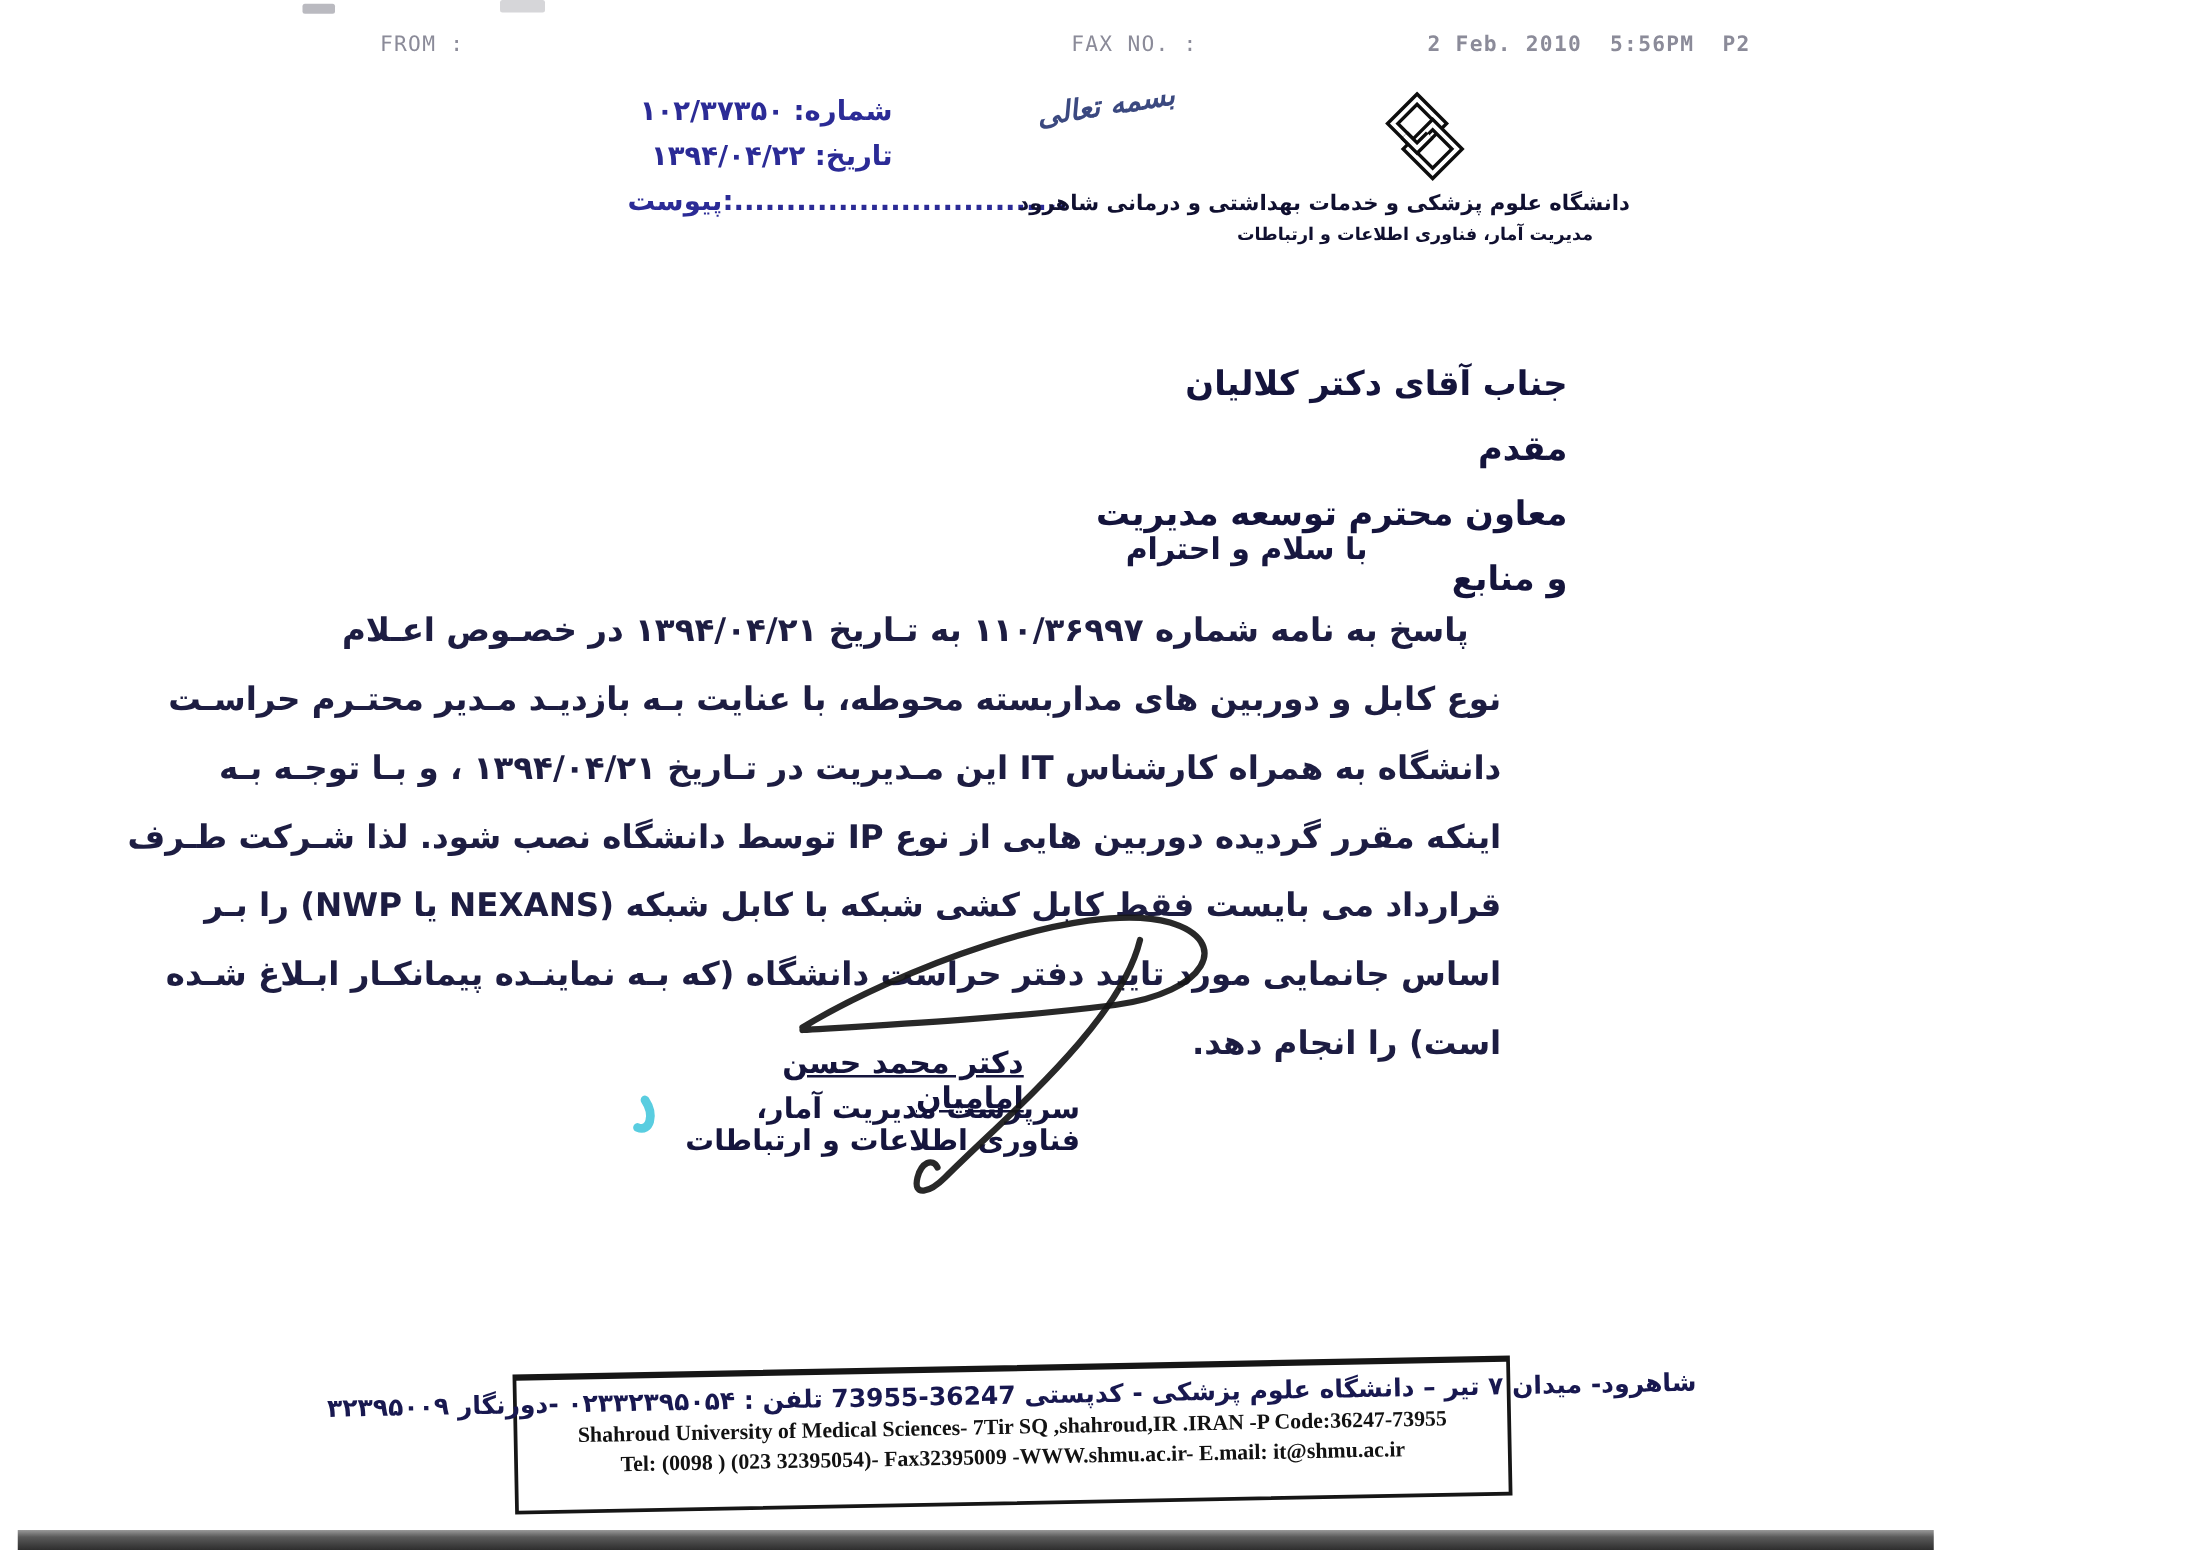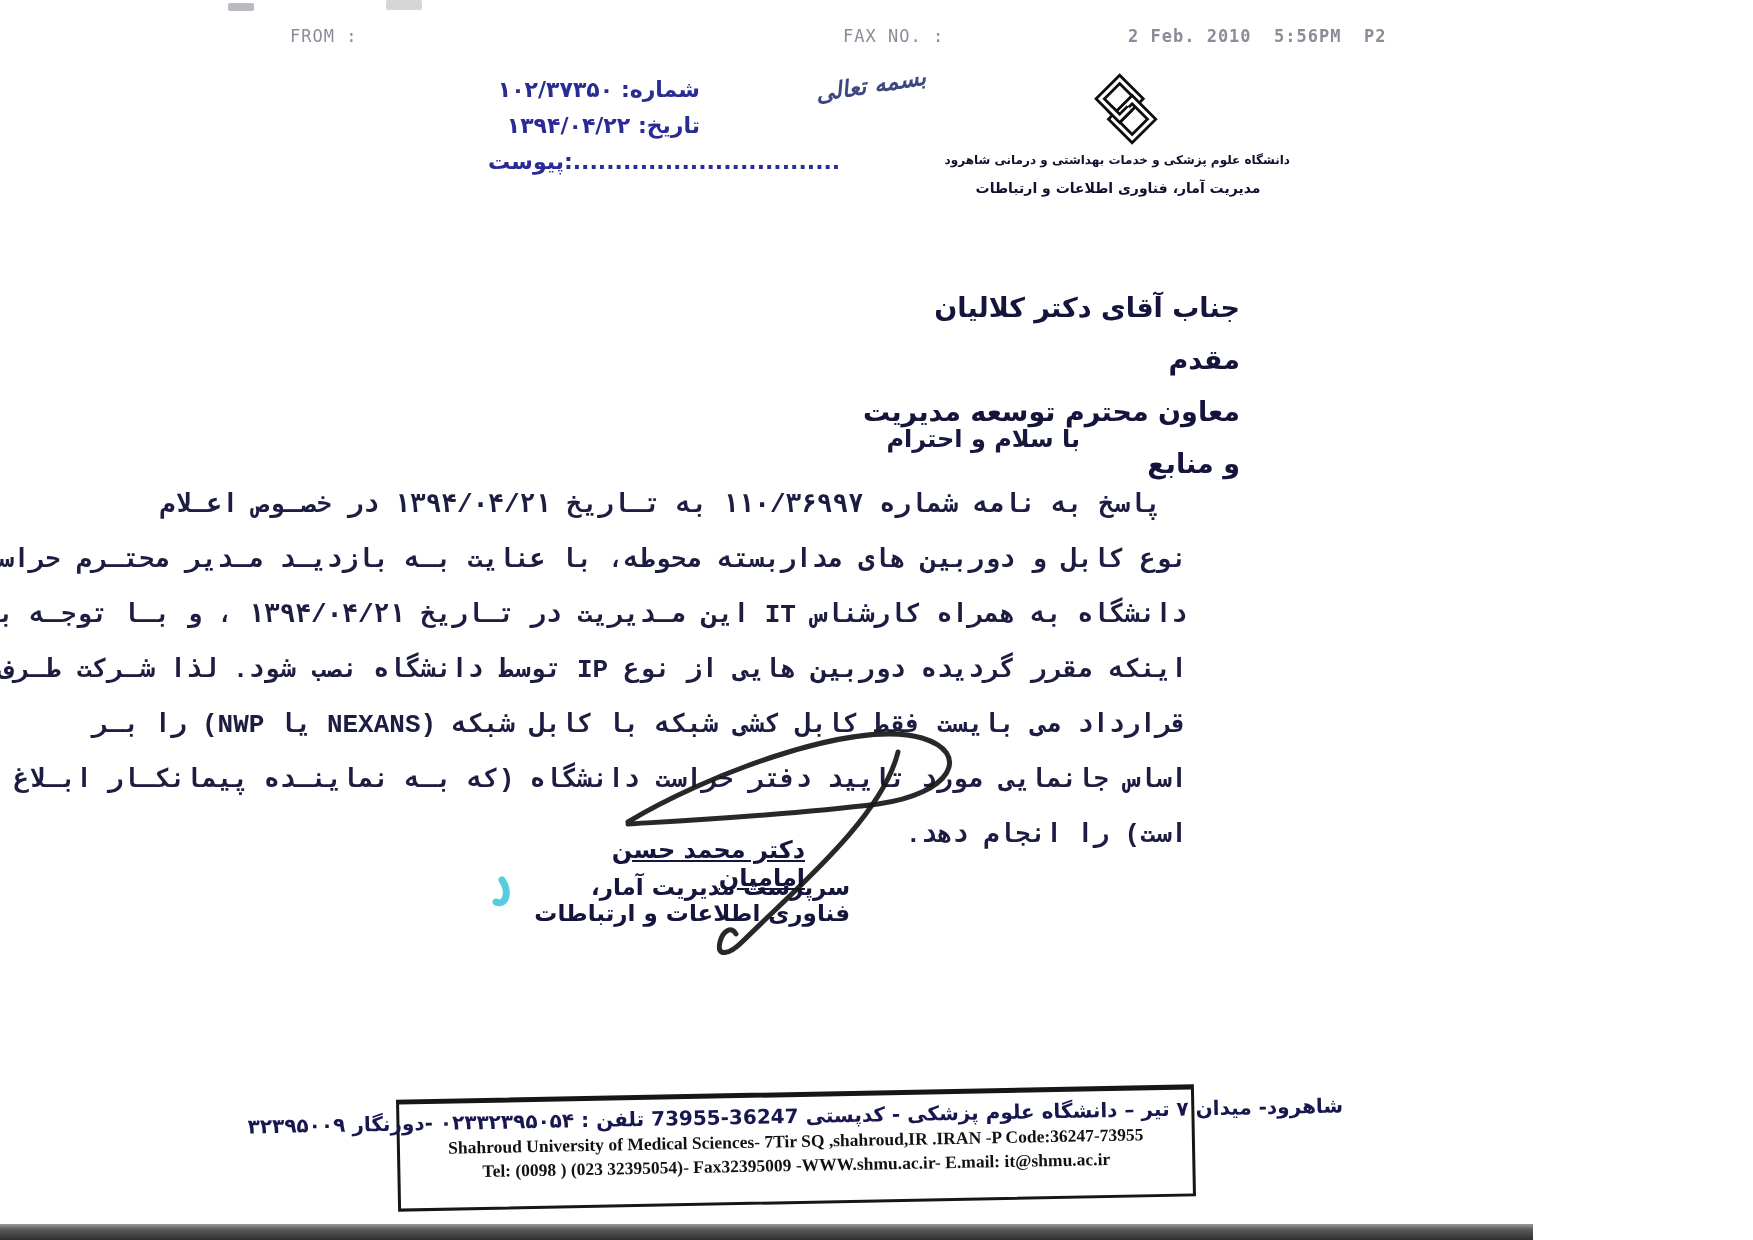--- a/index.html
+++ b/index.html
@@ -1,36 +1,36 @@
 <!DOCTYPE html>
 <html lang="fa"><head>
 <meta charset="utf-8">
 <style>
   html,body{margin:0;padding:0;background:#ffffff;}
   #page{position:relative;width:1533px;height:1240px;background:#ffffff;overflow:hidden;
-        font-family:"DejaVu Sans",sans-serif;}
+        font-family:"DejaVu Sans",sans-serif;margin-left:14px;}
   .abs{position:absolute;}
   
   .faxhdr{font-family:"DejaVu Sans Mono",monospace;font-size:17px;color:#8b8b99;
           letter-spacing:1px;white-space:pre;}
   
   .refblock{color:#2b2b96;font-weight:bold;font-size:22px;text-align:right;line-height:36px;}
   .refblock .att{direction:ltr;letter-spacing:.5px;}
   
   .bismillah{color:#1a2a6a;font-size:23px;font-weight:bold;transform:rotate(-9deg);
              font-style:italic;opacity:.85;}
   
   .orgline{color:#101030;font-weight:bold;text-align:center;white-space:nowrap;direction:rtl;}
   
   .recipient{direction:rtl;text-align:right;color:#14143c;font-weight:bold;
              font-size:27px;line-height:52px;}
   .salutation{direction:rtl;text-align:right;color:#17173f;font-weight:bold;font-size:24px;}
   
   .letterbody{direction:rtl;color:#1d1d42;font-weight:bold;font-size:26px;line-height:55px;}
-  .bline{text-align:justify;text-align-last:justify;white-space:nowrap;font-family:Liberation Mono, monospace;}
+  .bline{text-align:justify;text-align-last:justify;white-space:nowrap;}
   .bline.first{padding-right:26px;}
   .bline.last{text-align-last:right;white-space:normal;}
   
   .sig-name{direction:rtl;text-align:right;color:#15153d;font-weight:bold;font-size:24px;text-decoration:underline;}
   .sig-title{direction:rtl;text-align:right;color:#15153d;font-weight:bold;font-size:23px;}
   
   .footerbox{left:397px;top:1092px;width:798px;height:112px;border:3px solid #161616;
              border-top-width:5px;transform:rotate(-1.1deg);box-sizing:border-box;
              display:flex;flex-direction:column;align-items:center;justify-content:flex-start;
              padding-top:7px;background:transparent;}
@@ -67,21 +67,21 @@
     <svg width="78" height="72" viewBox="0 0 100 92">
       <path d="M22 33 L47 8 L72 33 L47 58 Z" fill="none" stroke="#0d0d0d" stroke-width="11"></path>
       <path d="M22 33 L47 8 L72 33 L47 58 Z" fill="none" stroke="#ffffff" stroke-width="4"></path>
       <path d="M38 59 L63 34 L88 59 L63 84 Z" fill="none" stroke="#0d0d0d" stroke-width="11"></path>
       <path d="M38 59 L63 34 L88 59 L63 84 Z" fill="none" stroke="#ffffff" stroke-width="4"></path>
       <path d="M60 45 L47 58 L34 45" fill="none" stroke="#0d0d0d" stroke-width="11"></path>
       <path d="M60 45 L47 58 L34 45" fill="none" stroke="#ffffff" stroke-width="4"></path>
     </svg>
   </div>
 
-  <div class="abs orgline" style="left:950px;top:153px;width:340px;font-size:12px;">دانشگاه علوم پزشکی و خدمات بهداشتی و درمانی شاهرود</div>
+  <div class="abs orgline" style="left:950px;top:153px;width:340px;font-size:17px;">دانشگاه علوم پزشکی و خدمات بهداشتی و درمانی شاهرود</div>
   <div class="abs orgline" style="left:968px;top:180px;width:300px;font-size:14px;">مدیریت آمار، فناوری اطلاعات و ارتباطات</div>
 
   <div class="abs recipient" style="left:858px;top:282px;width:382px;">
     <div>جناب آقای دکتر کلالیان مقدم</div>
     <div>معاون محترم توسعه مدیریت و منابع</div>
   </div>
 
   <div class="abs salutation" style="left:880px;top:425px;width:200px;">با سلام و احترام</div>
 
   <div class="abs letterbody" style="left:485px;top:478px;width:702px;">

